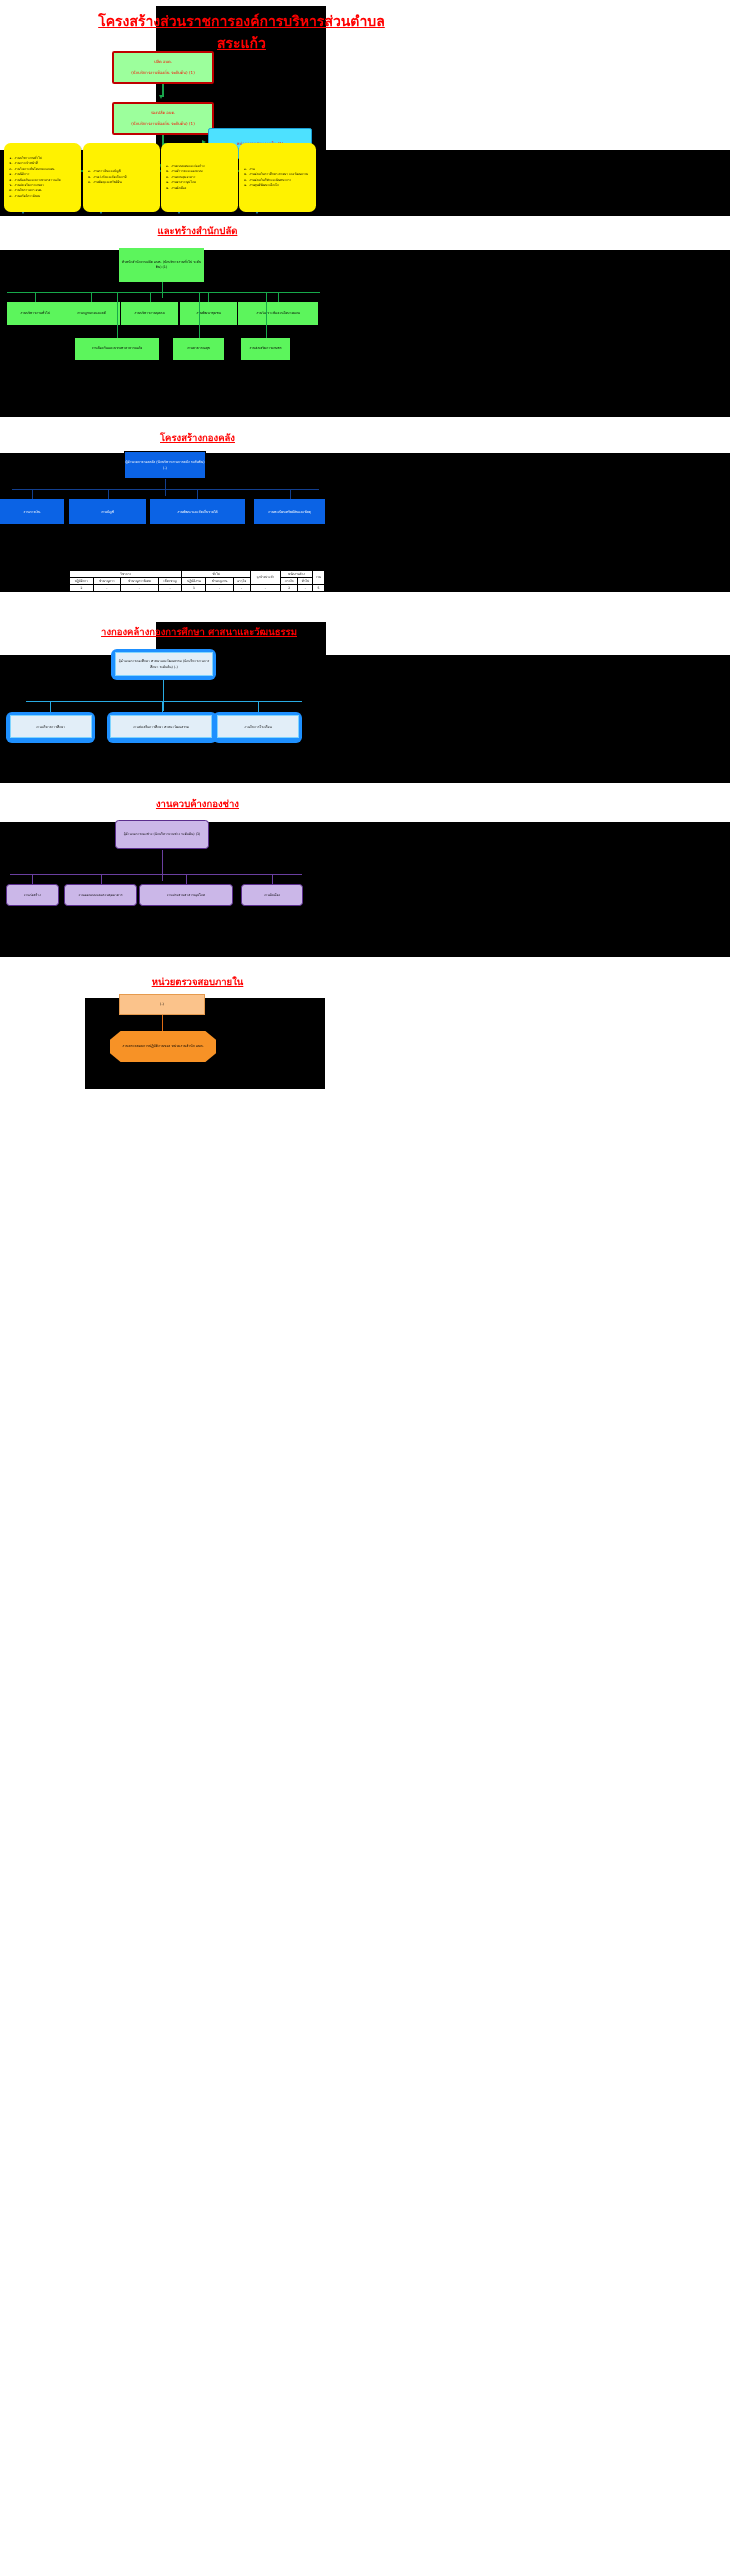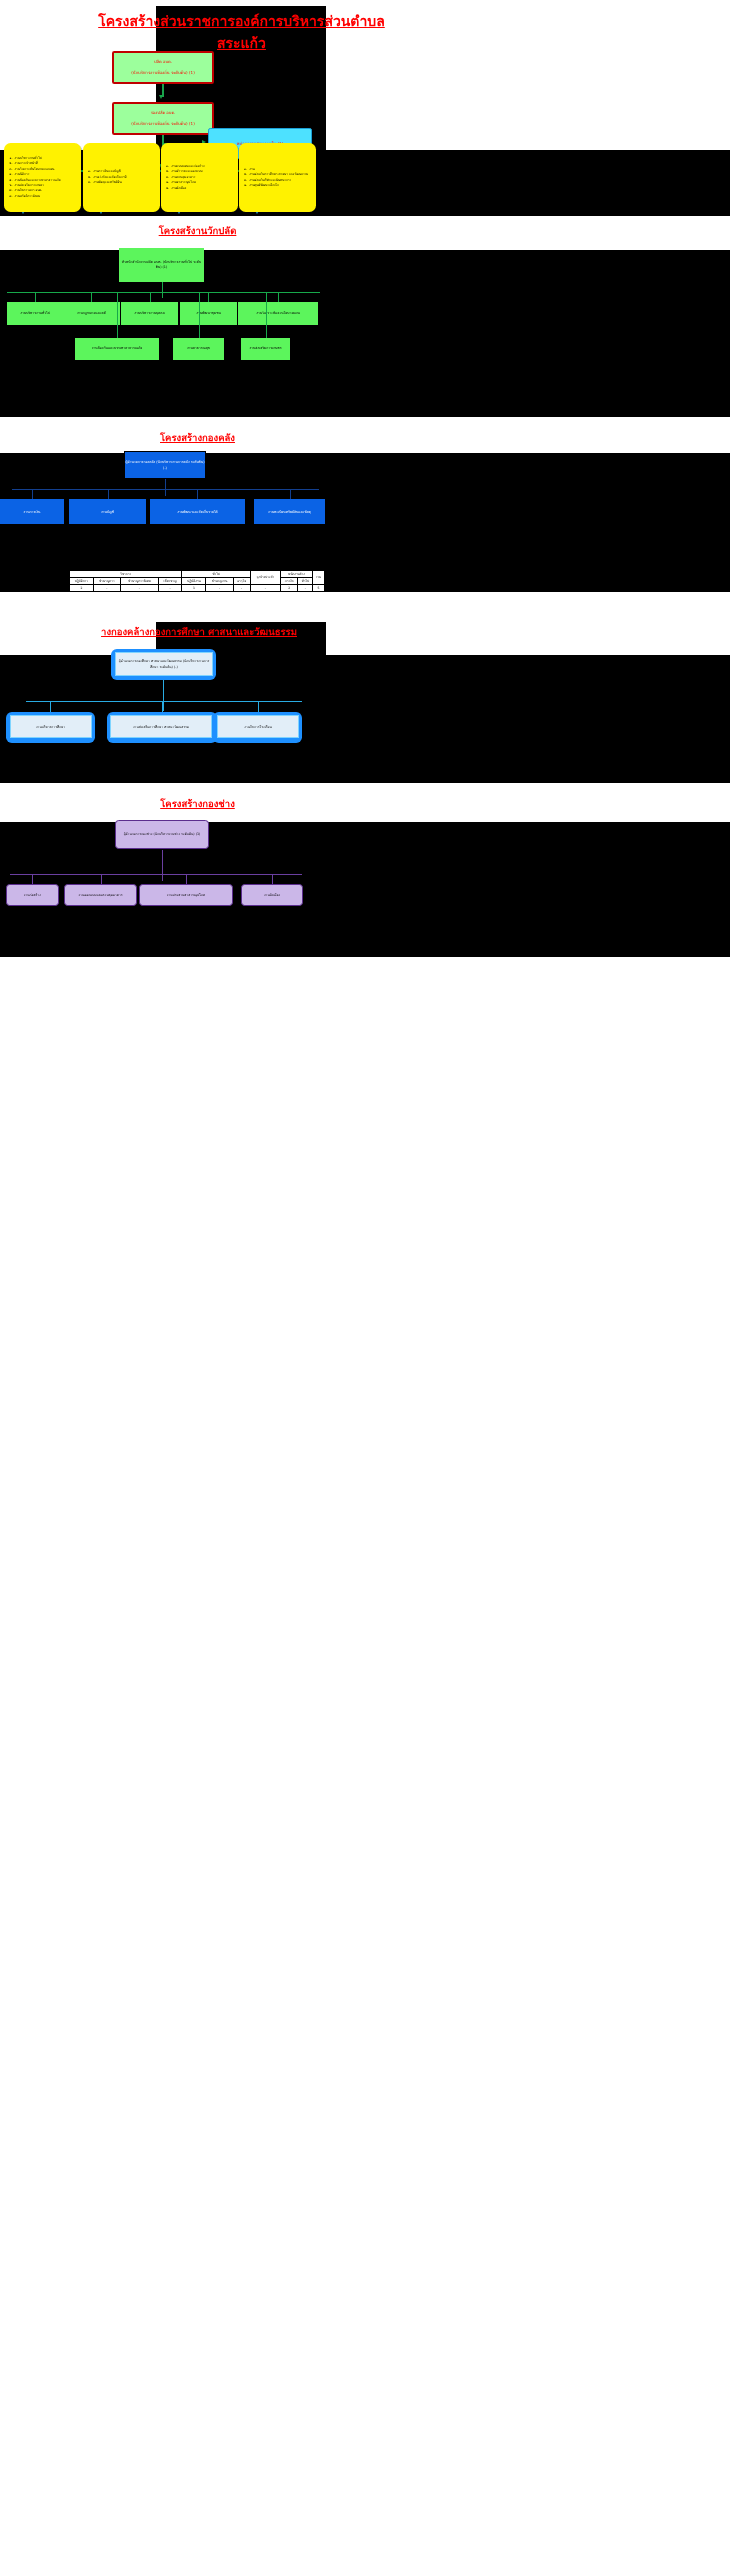--- a/index.html
+++ b/index.html
@@ -215,21 +215,21 @@
             <span class="ln">(นักบริหารงานการศึกษา ระดับต้น) (*)</span>
           </div>
         </div>
         <div class="cy-v" style="left: 257px; top: 202px; height: 8px;"></div>
         <div class="cy-arrow" style="left: 254px; top: 209px;"></div>
       </div>
   </div>
 
   <div class="sect" style="top:219px;height:197px;">
     <div style="position:absolute;left:0;top:31px;width:731px;height:167px;background:#000;"></div>
-    <div class="title t2" style="position:absolute;left:88px;top:4.4px;width:219px;">โครงสร้งานวักปลัด</div>
+    <div class="title t2" style="position:absolute;left:88px;top:4.4px;width:219px;">และทร้างสำนักปลัด</div>
 
     <div class="g-box" style="left:119px;top:29px;width:85px;height:34px;">
       <div>
         <span class="ln">หัวหน้าสำนักงานปลัด อบต.</span>
         <span class="ln">(นักบริหารงานทั่วไป ระดับต้น)</span>
         <span class="ln">(1)</span>
       </div>
     </div>
     <div class="g-line-v" style="left:162px;top:63px;height:16px;"></div>
     <div class="g-line-h" style="left:6.6px;top:73px;width:313px;"></div>
@@ -374,21 +374,21 @@
         <div class="e-line-v" style="left: 258px; top: 83px; height: 12.4px;"></div>
         <div class="e-wrap" style="left: 213px; top: 94px; width: 89px; height: 31px;"></div>
         <div class="e-in" style="left: 217px; top: 97px; width: 82px; height: 23.4px;">
           <span>งานกิจการโรงเรียน</span>
         </div>
       </div>
   </div>
 
   <div class="sect" style="top:789px;height:175px;">
     <div style="position:absolute;left:0;top:33px;width:731px;height:135px;background:#000;"></div>
-    <div class="title t2" style="position:absolute;left:88px;top:7.3px;width:219px;">โครงสร้างกองช่าง</div>
+    <div class="title t2" style="position:absolute;left:88px;top:7.3px;width:219px;">งานควบค้างกองช่าง</div>
 
     <div class="p-wrap" style="left:115px;top:31px;width:94px;height:29px;"></div>
     <div class="p-in" style="left:115px;top:31px;width:94px;height:29px;">
       <div>
         <span class="ln">ผู้อำนวยการกองช่าง</span>
         <span class="ln">(นักบริหารงานช่าง ระดับต้น)</span>
         <span class="ln">(1)</span>
       </div>
     </div>
     <div class="p-line-v" style="left:162px;top:61px;height:31px;"></div>
@@ -411,20 +411,36 @@
           <span>งานประสานสาธารณูปโภค</span>
         </div>
         <div class="p-line-v" style="left: 272px; top: 85px; height: 11.7px;"></div>
         <div class="p-wrap" style="left: 241px; top: 95px; width: 62px; height: 22px;"></div>
         <div class="p-in" style="left: 241px; top: 95px; width: 62px; height: 22px;">
           <span>งานผังเมือง</span>
         </div>
       </div>
   </div>
 
+  <div class="sect" style="top:965px;height:146px;">
+    <div style="position:absolute;left:85px;top:33px;width:240px;height:91px;background:#000;"></div>
+    <div class="title t2" style="position:absolute;left:88px;top:8.8px;width:219px;">หน่วยตรวจสอบภายใน</div>
+
+    <div class="o-box" style="left:119px;top:29px;width:86px;height:20.5px;">
+      <span>(-)</span>
+    </div>
+    <div class="o-line-v" style="left:162px;top:50px;height:16px;"></div>
+
+    <div class="o-oct" style="left:110px;top:66px;width:106px;height:31px;">
+      <div>
+        <span class="ln">งานตรวจสอบการปฏิบัติงานของ</span>
+        <span class="ln">หน่วยงานสำนัก อบต.</span>
+      </div>
+    </div>
+  </div>
 
 <div style="position: absolute; left: 4.4px; top: 143px; width: 77px; height: 69px;">
       <div class="s1-yellow" style="left: 0px; width: 77px; height: 69px; display: flex; align-items: center; top: 0px; position: relative;">
         <ol>
           <li>
             <span class="num">๑.</span>
             <span>งานบริหารงานทั่วไป</span>
           </li>
           <li>
             <span class="num">๒.</span>

